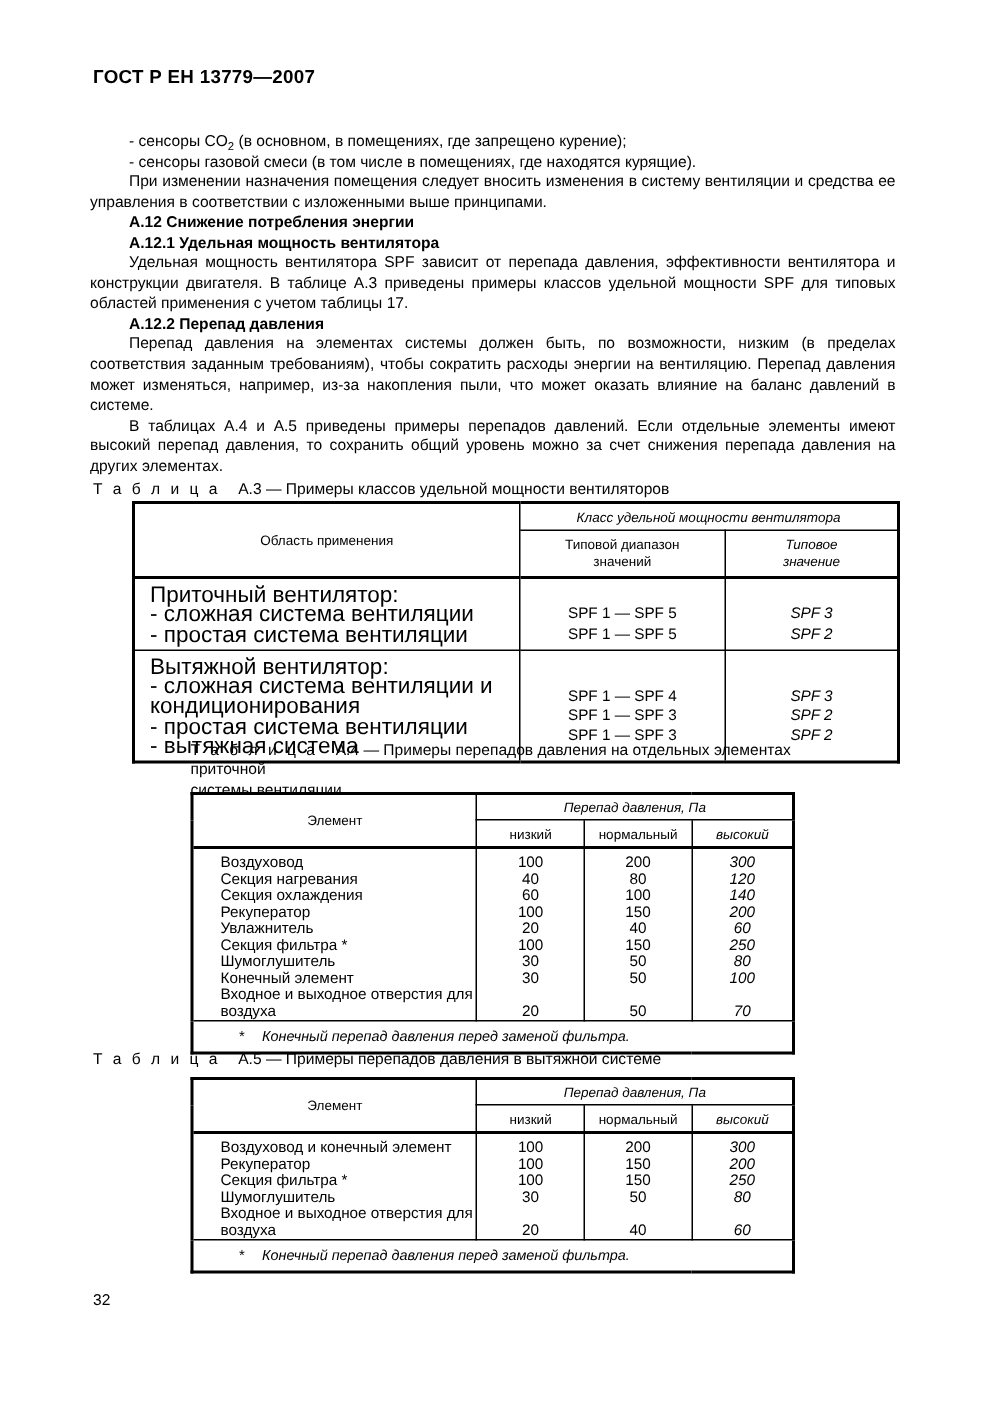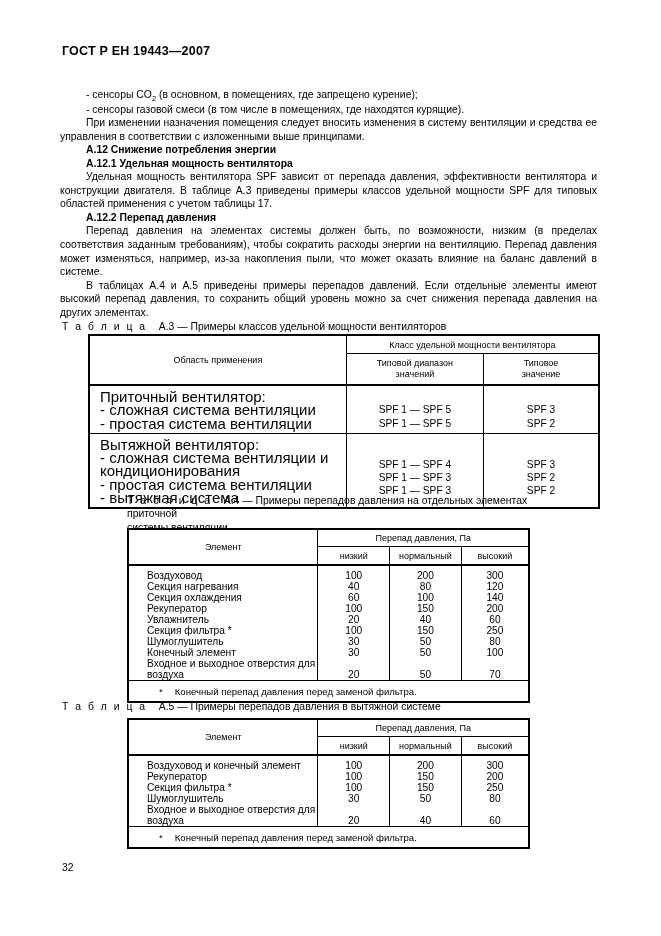--- a/index.html
+++ b/index.html
@@ -87,21 +87,21 @@
     font-weight: normal;
     vertical-align: middle;
   }
   table.gost th {
     text-align: center;
     font-size: 9.0px;
   }
   .thick-top { border-top-width: 2px !important; }
   .thick-bottom { border-bottom-width: 2px !important; }
   .thick-left { border-left-width: 2px !important; }
-  .thick-right { border-right-width: 2px !important; }
+  .thick-right { border-right-width: 2px !important; font-style: italic; }
 
   
   #table-a3 { left: 88px; top: 334px; width: 512px; }
   #table-a3 th.hcat { height: 17px; }
   #table-a3 th.hsub { height: 30px; line-height: 11.5px; }
   #table-a3 td.area {
     text-align: left;
     padding-left: 10px;
     line-height: 13.3px;
     font-size: 15px;
@@ -144,21 +144,21 @@
     left: 62px;
     top: 862px;
     font-size: 10.4px;
   }
 </style>
 </head>
 <body>
 
 <div class="page">
 
-  <div class="doc-header">ГОСТ Р ЕН 19443—2007</div>
+  <div class="doc-header">ГОСТ Р ЕН 13779—2007</div>
 
   <div class="body-block">
 
     <p class="p dash nojust"><span>- сенсоры CO</span><sub>2</sub><span> (в основном, в помещениях, где запрещено курение);</span></p>
 
     <p class="p dash nojust">- сенсоры газовой смеси (в том числе в помещениях, где находятся курящие).</p>
 
 
     <p class="p ind">При изменении назначения помещения следует вносить изменения в систему вентиляции и средства ее управления в соответствии с изложенными выше принципами.</p>
 

